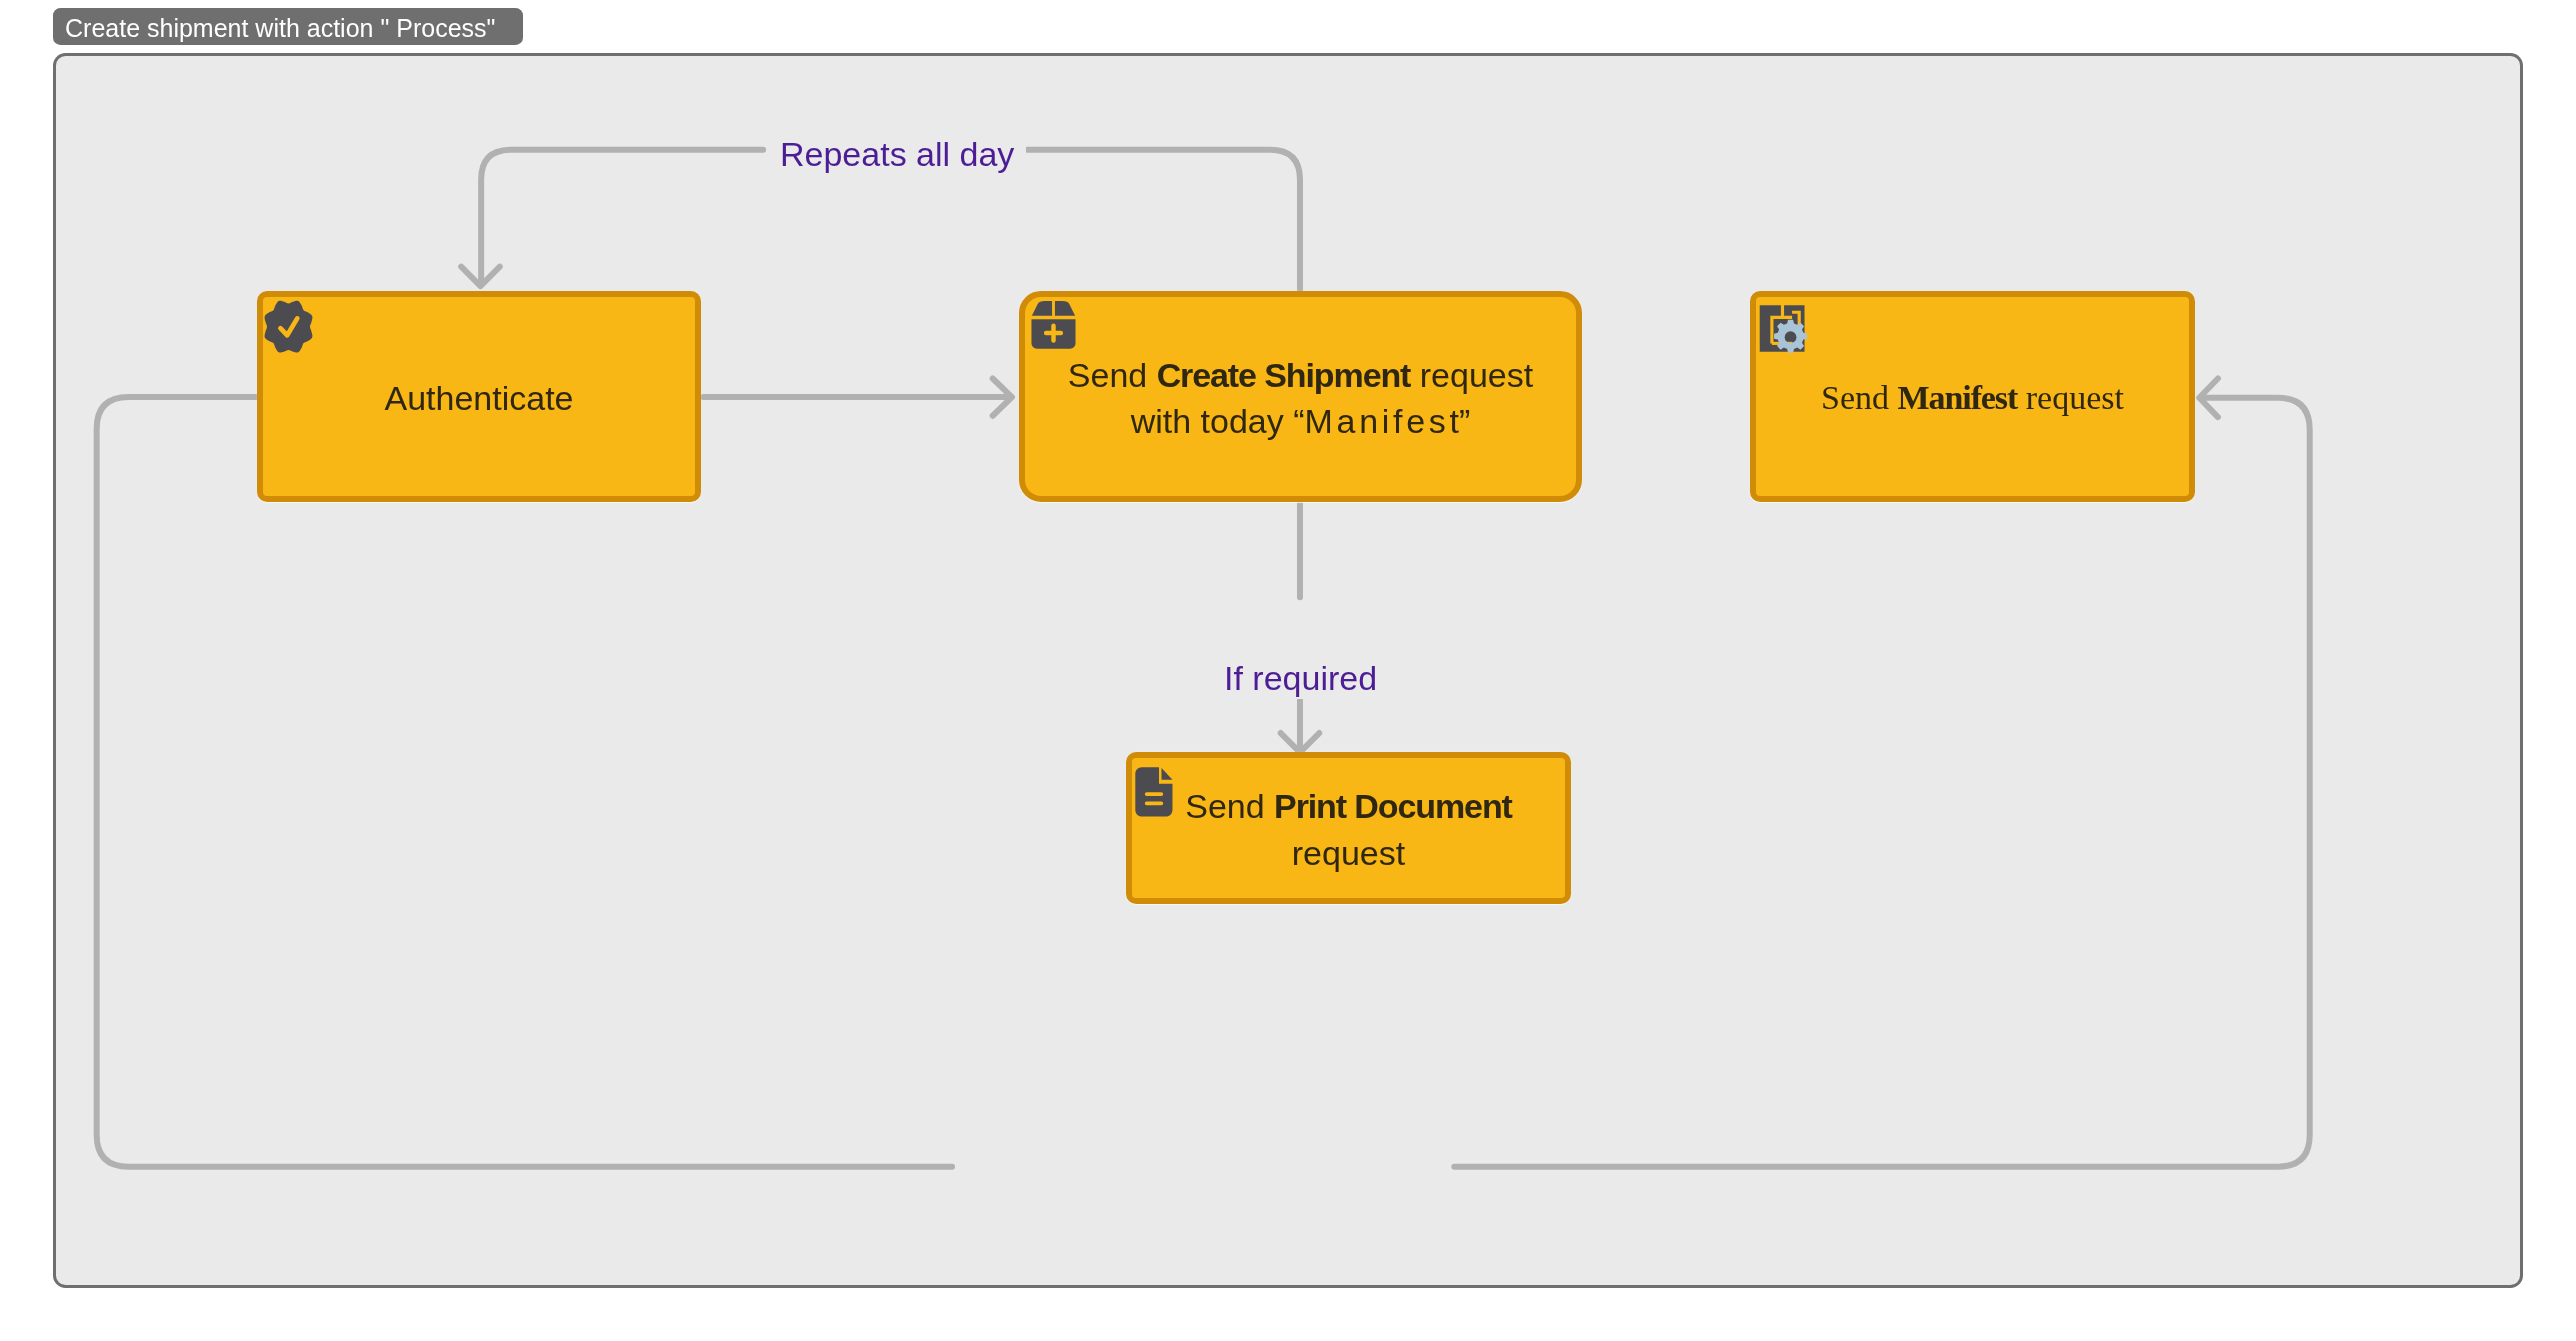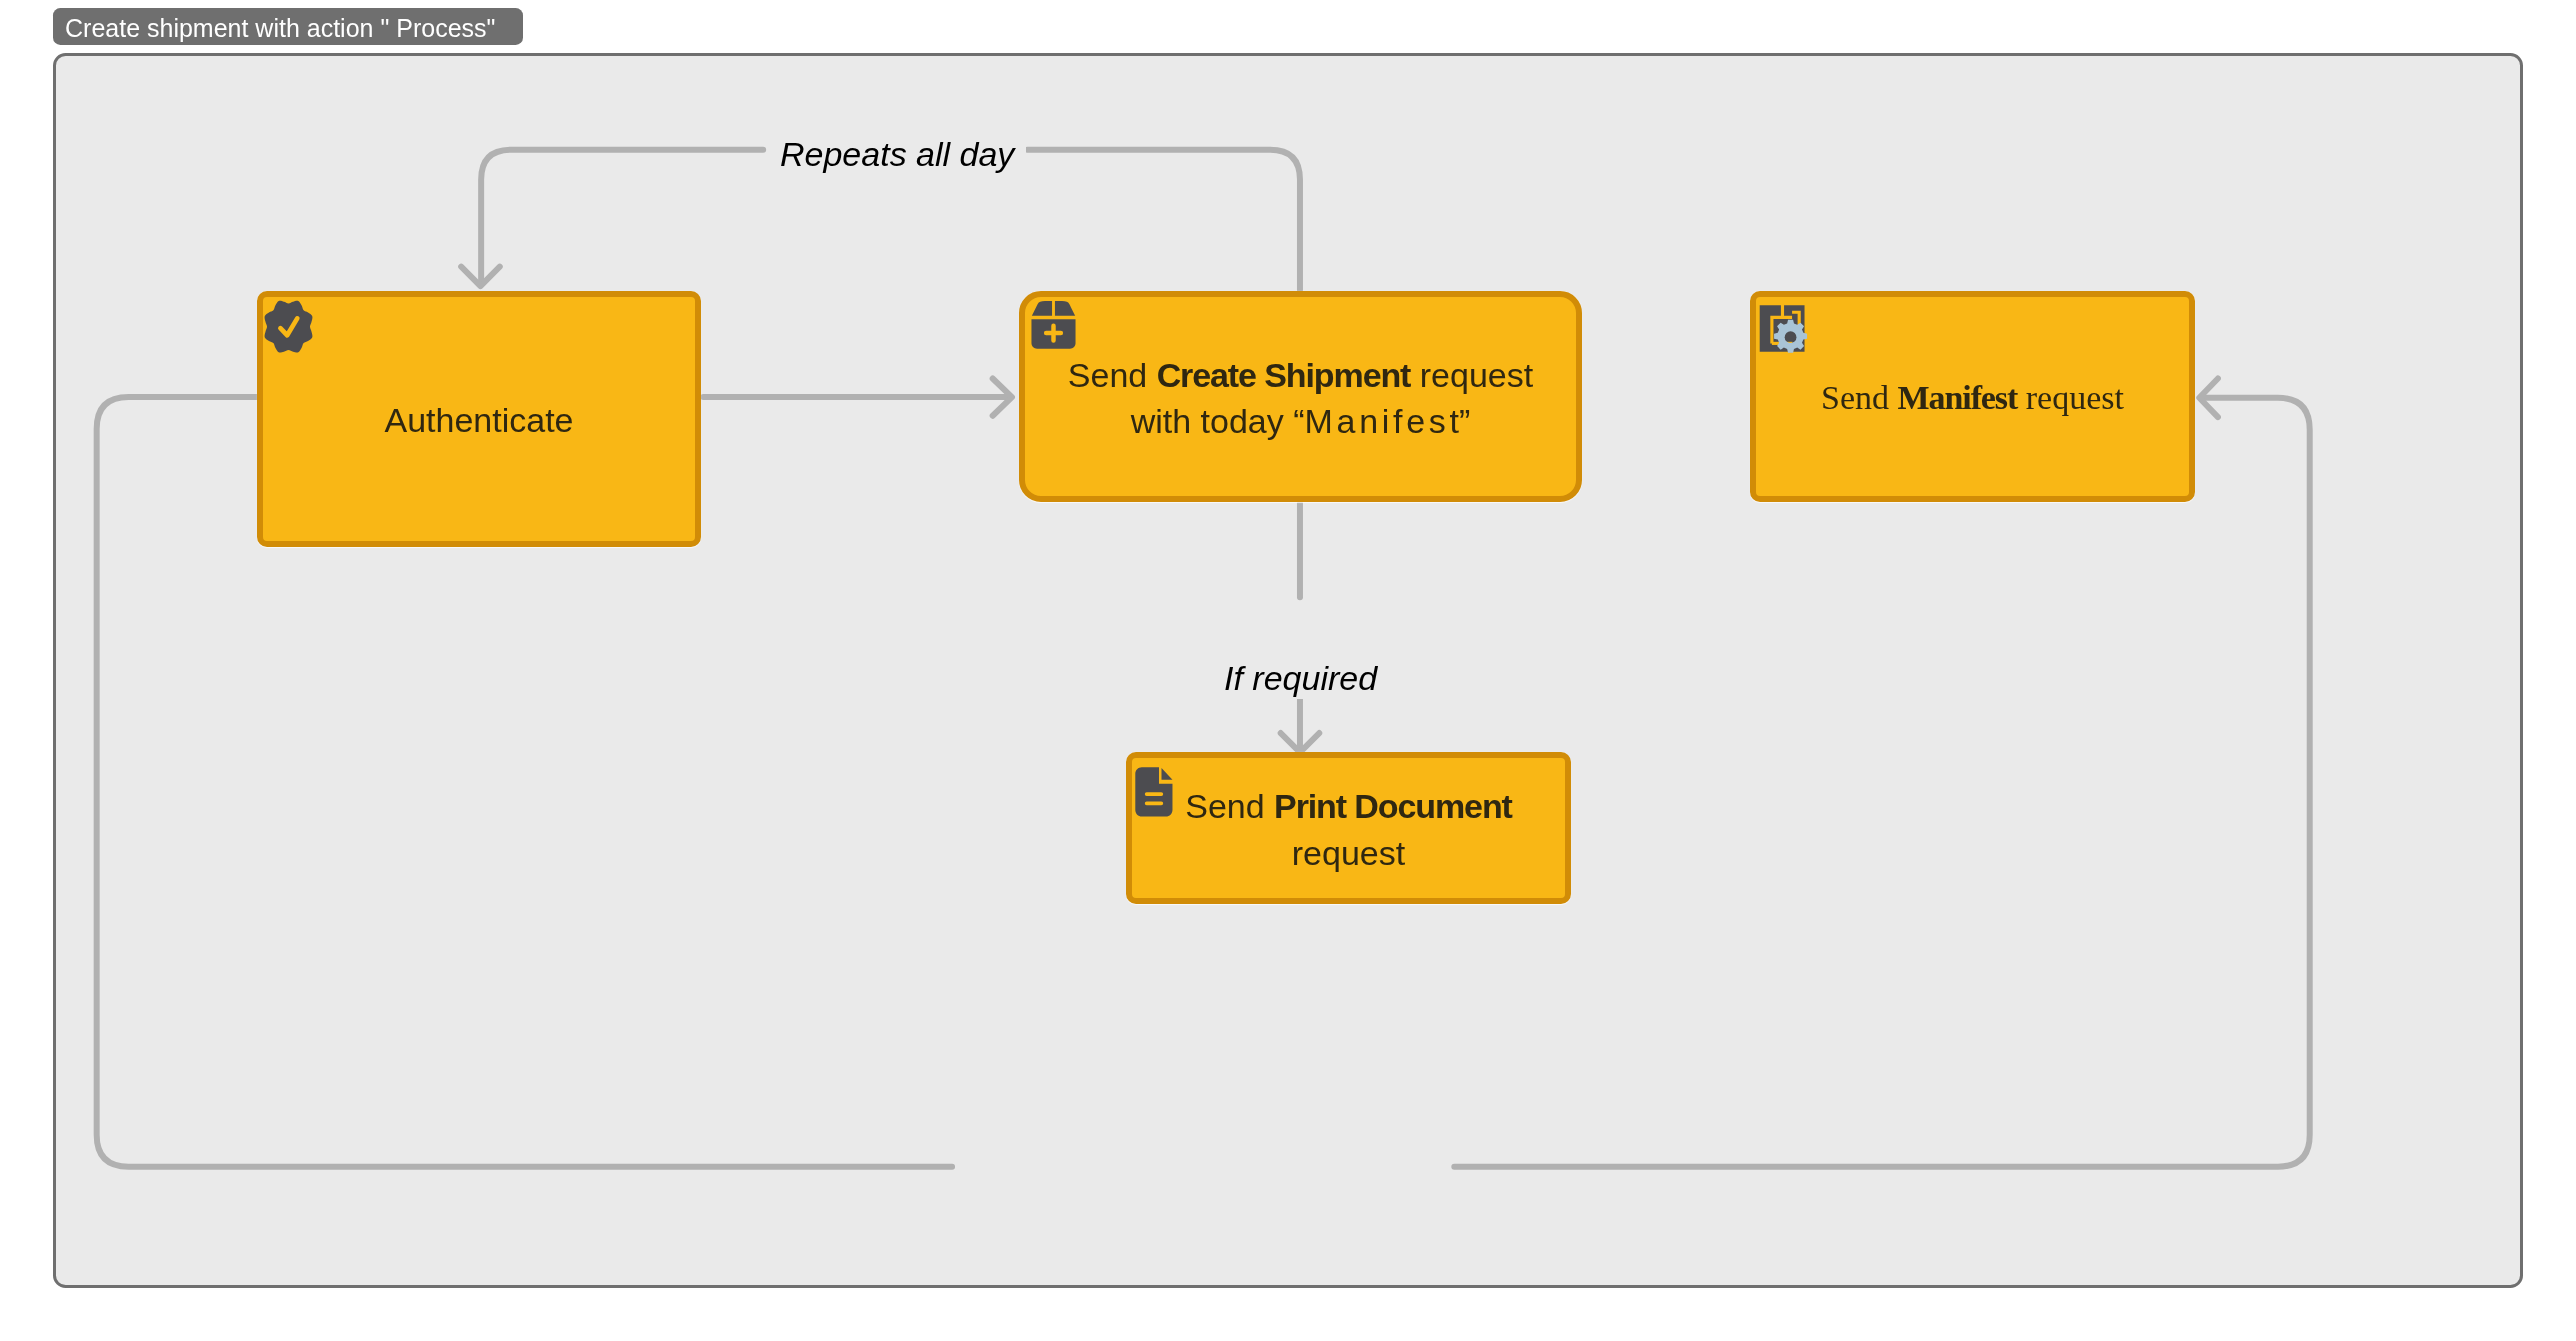--- a/index.html
+++ b/index.html
@@ -21,22 +21,22 @@
 
   
   .node{position:absolute;z-index:2;box-sizing:border-box;background:#f9b715;border:6px solid #d18c07;
     border-radius:10px;box-shadow:0 0.7px 1px rgba(255,255,255,0.75);}
   .node .node-label{position:absolute;left:0;right:0;top:50%;transform:translateY(calc(-50% + 1.7px));
     font-size:34px;color:#2f2711;text-align:center;line-height:1.38;font-weight:400;}
   .node .node-label b{font-weight:700;letter-spacing:-1.1px;}
   .node .node-label .mono{letter-spacing:3.7px;margin-right:-3.7px;}
   .node .node-icon{position:absolute;}
 
-  .edge-label{position:absolute;z-index:3;font-size:34px;color:#000000;background:#eaeaea;white-space:nowrap;
-    line-height:1;padding:4.7px 12px;font-style:italic;}
+  .edge-label{position:absolute;z-index:3;font-size:34px;color:#4c1d95;background:#eaeaea;white-space:nowrap;
+    line-height:1;padding:4.7px 12px;}
 </style>
 </head>
 <body>
 
 <div id="page">
 
   <div id="title-pill">
     <span class="title-text">Create shipment with action " Process"</span>
   </div>
 
@@ -54,21 +54,21 @@
       <path d="M1954 757 L1954 898"></path>
       <path d="M1954 1000 L1954 1127"></path>
       <path d="M1925 1102 L1954 1131 L1983 1102"></path>
 
       <path d="M3310 598 L3424 598 Q3472 598 3472 646 L3472 1706 Q3472 1754 3424 1754 L2186 1754"></path>
       <path d="M1431 1754 L193 1754 Q145 1754 145 1706 L145 645 Q145 597 193 597 L389 597"></path>
       <path d="M3334 569 L3306 598 L3334 627"></path>
     </g>
   </svg>
 
-  <div class="node" style="left:257px;top:291px;width:444px;height:256px;">
+  <div class="node" style="left:257px;top:291px;width:444px;height:211px;">
     <svg class="node-icon" style="left:-2px;top:-1.3px;" width="55" height="57" viewBox="0 0 24 26">
       <path fill="#4c4c50" transform="translate(0,1) scale(1,1.0833)" d="M12.0 2.2C12.7 2.2 13.4 1.6 14.1 1.5C14.8 1.3 15.8 0.9 16.5 1.2C17.1 1.5 17.6 2.4 18.0 3.1C18.4 3.7 18.4 4.6 18.9 5.1C19.4 5.6 20.3 5.6 20.9 6.0C21.6 6.4 22.5 6.9 22.8 7.5C23.1 8.2 22.7 9.2 22.5 9.9C22.4 10.6 21.8 11.3 21.8 12.0C21.8 12.7 22.4 13.4 22.5 14.1C22.7 14.8 23.1 15.8 22.8 16.5C22.5 17.1 21.6 17.6 20.9 18.0C20.3 18.4 19.4 18.4 18.9 18.9C18.4 19.4 18.4 20.3 18.0 20.9C17.6 21.6 17.1 22.5 16.5 22.8C15.8 23.1 14.8 22.7 14.1 22.5C13.4 22.4 12.7 21.8 12.0 21.8C11.3 21.8 10.6 22.4 9.9 22.5C9.2 22.7 8.2 23.1 7.5 22.8C6.9 22.5 6.4 21.6 6.0 20.9C5.6 20.3 5.6 19.4 5.1 18.9C4.6 18.4 3.7 18.4 3.1 18.0C2.4 17.6 1.5 17.1 1.2 16.5C0.9 15.8 1.3 14.8 1.5 14.1C1.6 13.4 2.2 12.7 2.2 12.0C2.2 11.3 1.6 10.6 1.5 9.9C1.3 9.2 0.9 8.2 1.2 7.5C1.5 6.9 2.4 6.4 3.1 6.0C3.7 5.6 4.6 5.6 5.1 5.1C5.6 4.6 5.6 3.7 6.0 3.1C6.4 2.4 6.9 1.5 7.5 1.2C8.2 0.9 9.2 1.3 9.9 1.5C10.6 1.6 11.3 2.2 12.0 2.2Z"></path>
       <path fill="none" stroke="#f9b715" stroke-width="2.15" stroke-linecap="round" stroke-linejoin="round" d="M8.3 14.7L11.4 17.9 16.0 10.2"></path>
     </svg>
     <div class="node-label"><span>Authenticate</span></div>
   </div>
 
   <div class="node" style="left:1019px;top:291px;width:563px;height:211px;border-radius:22px;">
     <svg class="node-icon" style="left:3.3px;top:1.3px;" width="51" height="53" viewBox="0 0 24 25.5">
       <path fill="#4c4c50" d="M7.9 1.5h3.4v7.0H1.6L4.4 2.9c.6-.95 1.5-1.4 3.5-1.4z"></path>

